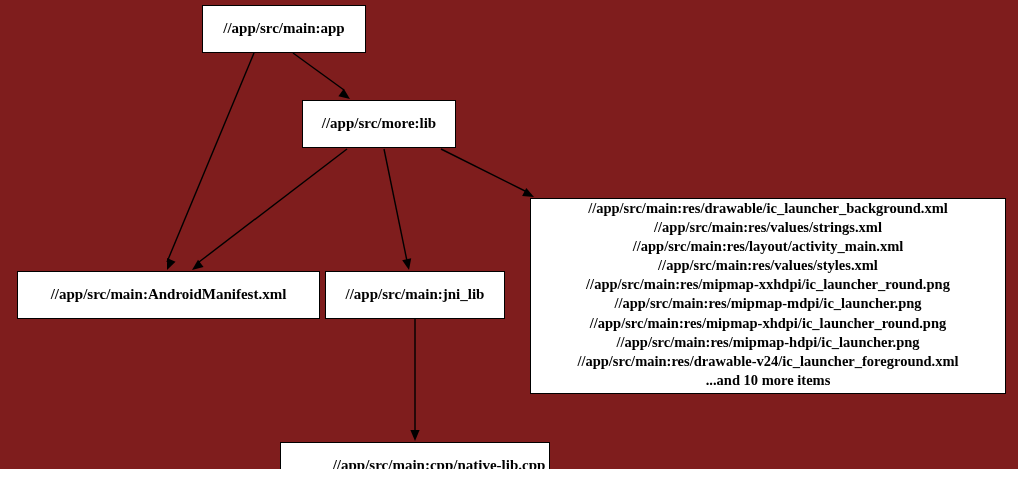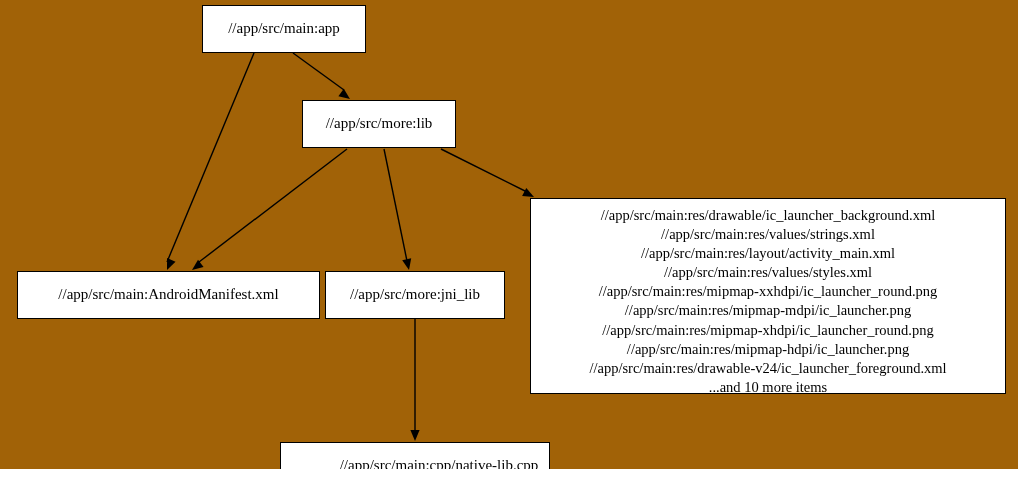--- a/index.html
+++ b/index.html
@@ -5,23 +5,24 @@
 <style>
   html, body {
     margin: 0;
     padding: 0;
     background: #ffffff;
   }
   #canvas {
     position: relative;
     width: 1018px;
     height: 469px;
-    background: #a16207;
+    background: #7f1d1d;
     overflow: hidden;
     font-family: "Liberation Serif", "DejaVu Serif", serif;
+    font-weight: bold;
   }
   #edge-layer {
     position: absolute;
     left: 0;
     top: 0;
     width: 1018px;
     height: 496px;
     pointer-events: none;
   }
   .node {
@@ -35,21 +36,20 @@
     text-align: center;
     color: #000000;
     font-family: "Liberation Serif", "DejaVu Serif", serif;
     font-size: 15px;
     line-height: 1.18;
     white-space: pre;
     z-index: 2;
   }
   .node.multiline {
     display: block;
-    padding-top: 7px;
     font-size: 14.5px;
     line-height: 19.1px;
   }
   .node .line {
     display: block;
     text-align: center;
     white-space: pre;
   }
   .node-label {
     display: block;
@@ -73,18 +73,18 @@
       <path d="M 441,149 L 527,192" stroke="#000000" stroke-width="1.4" fill="none"></path>
       <polygon points="0,0 -11,-4.6 -11,4.6" fill="#000000" transform="translate(534,197) rotate(27)"></polygon>
       <path d="M 415,319 L 415,432" stroke="#000000" stroke-width="1.4" fill="none"></path>
       <polygon points="0,0 -11,-4.6 -11,4.6" fill="#000000" transform="translate(415,441) rotate(90)"></polygon>
     </svg>
 
   <div id="node-layer">
       <div class="node" style="left: 202px; top: 5px; width: 164px; height: 48px; border-color: rgb(0, 0, 0); background: rgb(255, 255, 255); color: rgb(0, 0, 0);"><span class="node-label">//app/src/main:app</span></div>
       <div class="node" style="left: 302px; top: 100px; width: 154px; height: 48px; border-color: rgb(0, 0, 0); background: rgb(255, 255, 255); color: rgb(0, 0, 0);"><span class="node-label">//app/src/more:lib</span></div>
       <div class="node" style="left: 17px; top: 271px; width: 303px; height: 48px; border-color: rgb(0, 0, 0); background: rgb(255, 255, 255); color: rgb(0, 0, 0);"><span class="node-label">//app/src/main:AndroidManifest.xml</span></div>
-      <div class="node" style="left: 325px; top: 271px; width: 180px; height: 48px; border-color: rgb(0, 0, 0); background: rgb(255, 255, 255); color: rgb(0, 0, 0);"><span class="node-label">//app/src/more:jni_lib</span></div>
+      <div class="node" style="left: 325px; top: 271px; width: 180px; height: 48px; border-color: rgb(0, 0, 0); background: rgb(255, 255, 255); color: rgb(0, 0, 0);"><span class="node-label">//app/src/main:jni_lib</span></div>
       <div class="node multiline" style="left: 530px; top: 198px; width: 476px; height: 196px; border-color: rgb(0, 0, 0); background: rgb(255, 255, 255); color: rgb(0, 0, 0);"><span class="line">//app/src/main:res/drawable/ic_launcher_background.xml</span><span class="line">//app/src/main:res/values/strings.xml</span><span class="line">//app/src/main:res/layout/activity_main.xml</span><span class="line">//app/src/main:res/values/styles.xml</span><span class="line">//app/src/main:res/mipmap-xxhdpi/ic_launcher_round.png</span><span class="line">//app/src/main:res/mipmap-mdpi/ic_launcher.png</span><span class="line">//app/src/main:res/mipmap-xhdpi/ic_launcher_round.png</span><span class="line">//app/src/main:res/mipmap-hdpi/ic_launcher.png</span><span class="line">//app/src/main:res/drawable-v24/ic_launcher_foreground.xml</span><span class="line">...and 10 more items</span></div>
       <div class="node" style="left: 280px; top: 442px; width: 270px; height: 48px; border-color: rgb(0, 0, 0); background: rgb(255, 255, 255); color: rgb(0, 0, 0); padding-left: 48px;"><span class="node-label">//app/src/main:cpp/native-lib.cpp</span></div>
     </div>
 
 </div>
 
 </body></html>

